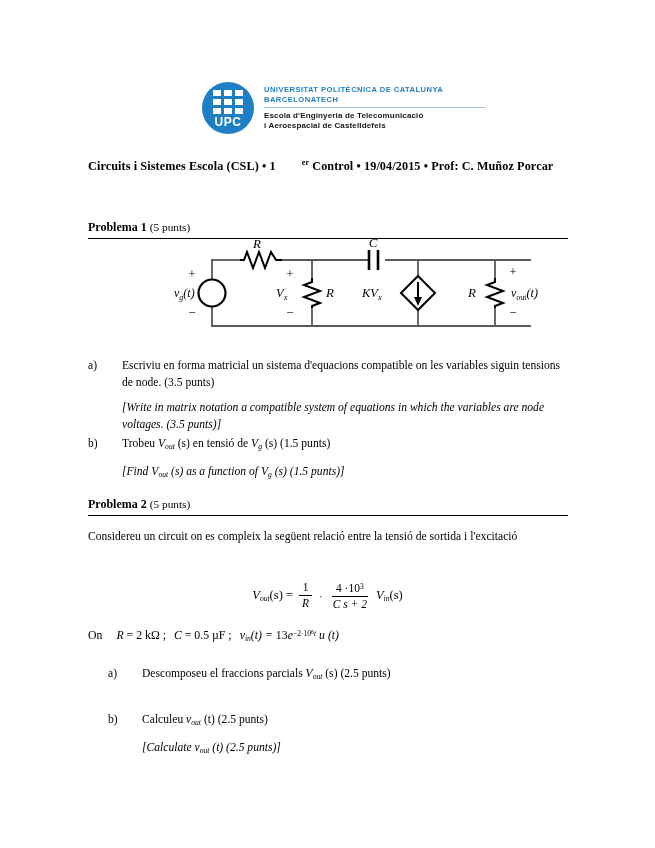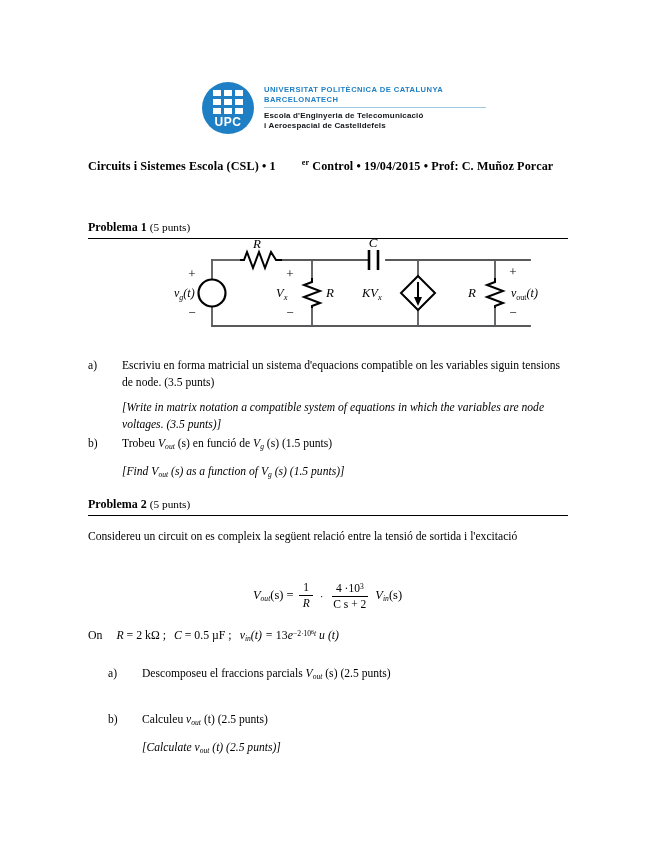--- a/index.html
+++ b/index.html
@@ -334,21 +334,21 @@
     <span class="qlabel">a)</span>
     <div class="qbody">
       <span>Escriviu en forma matricial un sistema d'equacions compatible on les variables siguin tensions de node. (3.5 punts)</span>
       <span class="trans">[Write in matrix notation a compatible system of equations in which the variables are node voltages. (3.5 punts)]</span>
     </div>
   </div>
 
   <div class="qitem" style="left:88px; top:436px; width:482px;">
     <span class="qlabel">b)</span>
     <div class="qbody">
-      <span><span>Trobeu </span><var>V</var><span class="sub">out</span><span> (s) en funció de </span><var>V</var><span class="sub">g</span><span> (s)  (1.5 punts)</span></span>
+      <span><span>Trobeu </span><var>V</var><span class="sub">out</span><span> (s) en tensió de </span><var>V</var><span class="sub">g</span><span> (s)  (1.5 punts)</span></span>
       <span class="trans"><span>[Find </span><var>V</var><span class="sub">out</span><span> (s) as a function of </span><var>V</var><span class="sub">g</span><span> (s)  (1.5 punts)]</span></span>
     </div>
   </div>
 
   <div class="section-head" id="p2-head">
     <b>Problema 2</b>
     <span class="pts">(5 punts)</span>
   </div>
 
   <div class="para" style="top:526px;">Considereu un circuit on es compleix la següent relació entre la tensió de sortida i l'excitació</div>
@@ -356,21 +356,21 @@
   <div class="equation" style="top:580px;">
     <span class="eqrow">
       <span><var>V</var><span class="sub">out</span><span>(s) =</span></span>
       <span class="frac">
         <span class="num">1</span>
         <span class="den"><var>R</var></span>
       </span>
       <span class="dot">·</span>
       <span class="frac">
         <span class="num"><span>4 ·10</span><span class="sup">3</span></span>
-        <span class="den" style="">C s + 2</span>
+        <span class="den" style="font-style:italic;">C s + 2</span>
       </span>
       <span><var>V</var><span class="sub">in</span><span>(s)</span></span>
     </span>
   </div>
 
   <div class="given" style="top:628px;">
     <span>On</span><span class="gap"></span><var>R</var>
     <span>= 2 kΩ ;</span><span class="gap-s"></span><var>C</var>
     <span>= 0.5 µF  ;</span><span class="gap-s"></span><var>v</var><span class="sub">in</span><span style="font-style:italic;">(t) =</span>
     <span>13</span><var>e</var><span class="sup"><span>−2·10</span><span style="font-size:5.8px; vertical-align:0.4em;">6</span><var>t</var></span>

